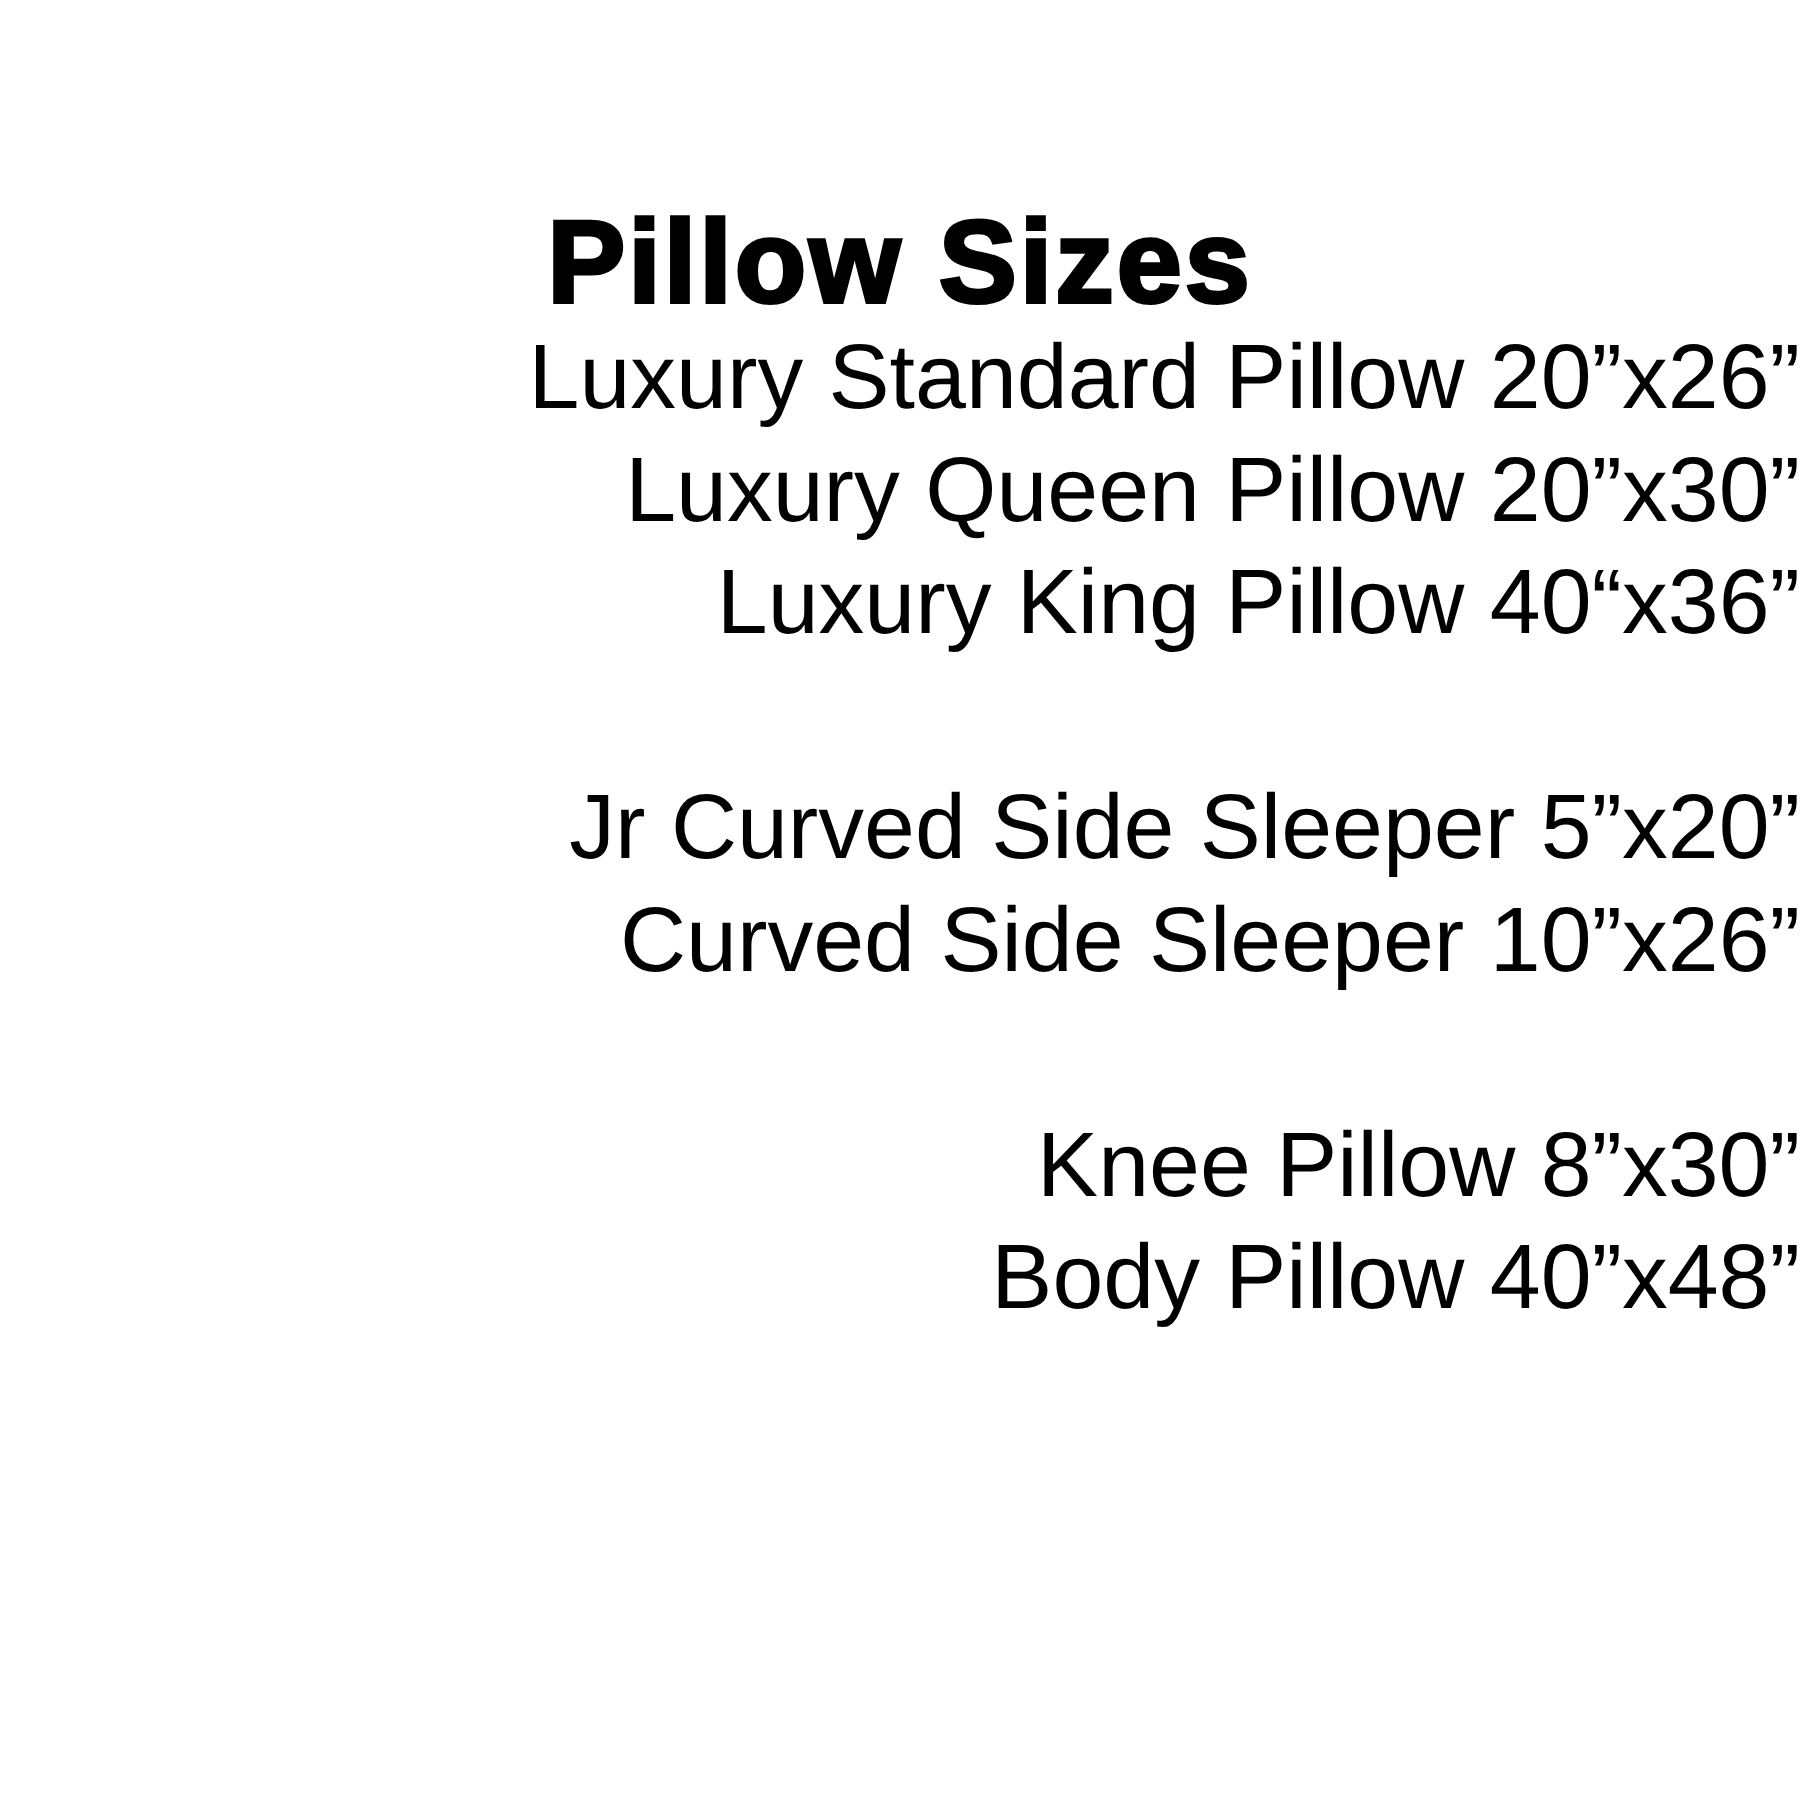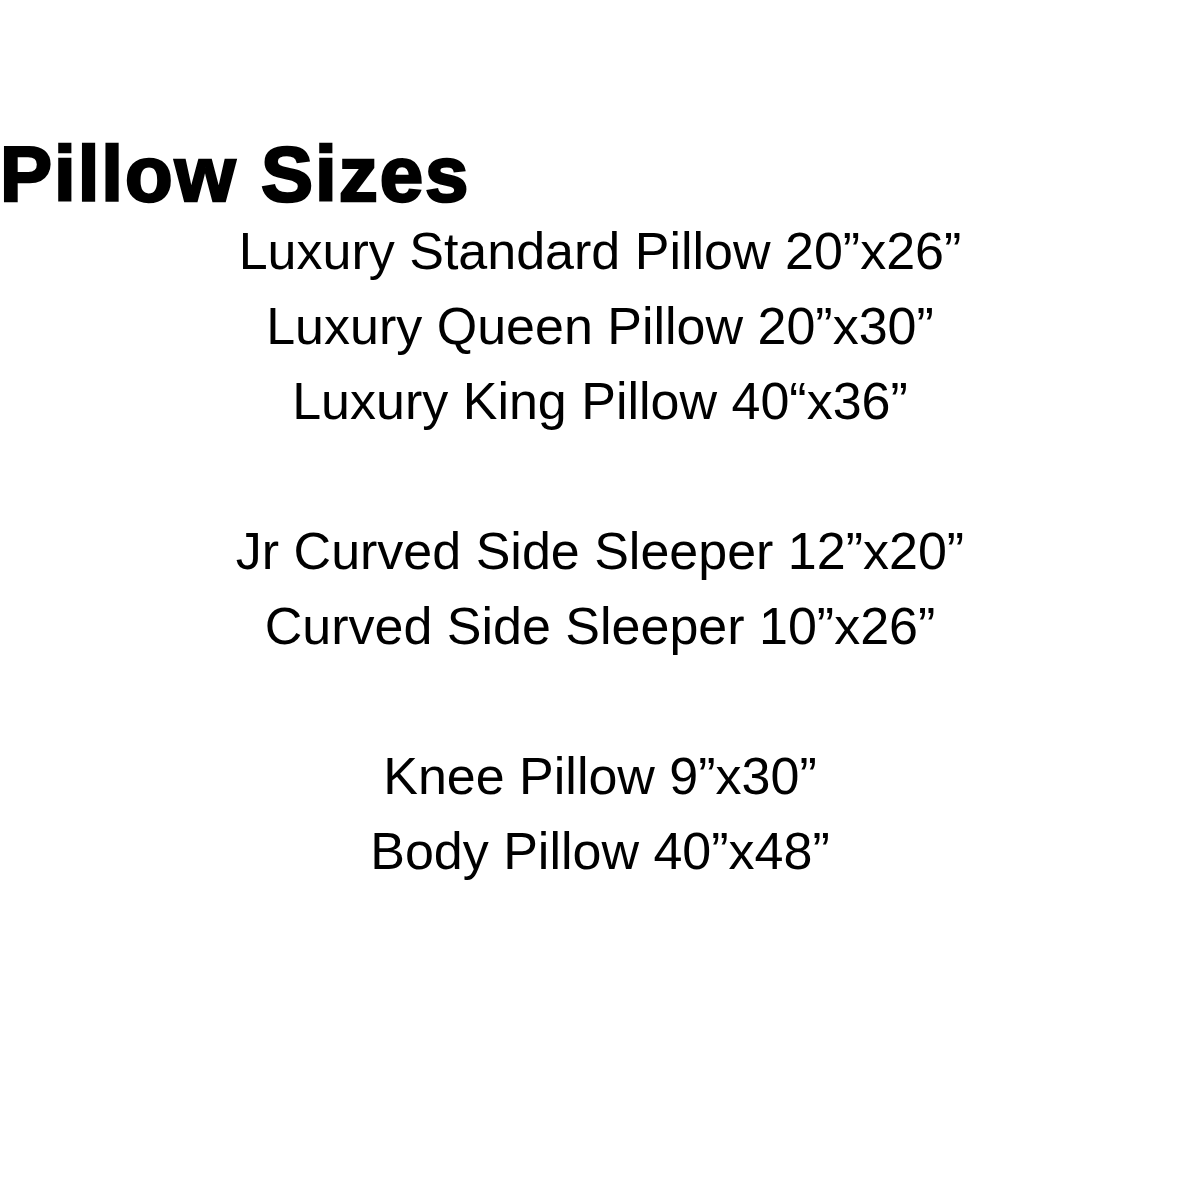--- a/index.html
+++ b/index.html
@@ -12,65 +12,66 @@
     background: #ffffff;
     position: relative;
     overflow: hidden;
     font-family: "Liberation Sans", sans-serif;
   }
   .page-title {
     position: absolute;
     top: 74px;
     left: 0;
     width: 100%;
-    text-align: left;
+    text-align: center;
     font-size: 78px;
     line-height: 96px;
     font-weight: bold;
     color: #000000;
     letter-spacing: 2px;
     -webkit-text-stroke: 2.5px #000000;
   }
   .groups {
     position: absolute;
     top: 214px;
     left: 0;
     width: 100%;
     text-align: center;
   }
   .size-group {
     margin: 0 0 75px 0;
   }
   .size-line {
-    font-size: 52px;
+    font-size: 61px;
     line-height: 75px;
     color: #000000;
     font-weight: 400;
     white-space: nowrap;
+    text-align: right;
   }
 </style>
 </head>
 <body>
 
 <h1 class="page-title">Pillow Sizes</h1>
 
 <div class="groups">
 
   <div class="size-group">
     <div class="size-line">Luxury Standard Pillow 20”x26”</div>
     <div class="size-line">Luxury Queen Pillow 20”x30”</div>
     <div class="size-line">Luxury King Pillow 40“x36”</div>
   </div>
 
   <div class="size-group">
-    <div class="size-line">Jr Curved Side Sleeper 12”x20”</div>
+    <div class="size-line">Jr Curved Side Sleeper 5”x20”</div>
     <div class="size-line">Curved Side Sleeper 10”x26”</div>
   </div>
 
   <div class="size-group">
-    <div class="size-line">Knee Pillow 9”x30”</div>
+    <div class="size-line">Knee Pillow 8”x30”</div>
     <div class="size-line">Body Pillow 40”x48”</div>
   </div>
 
   <div class="size-group">
   </div>
 
 </div>
 
 </body></html>

